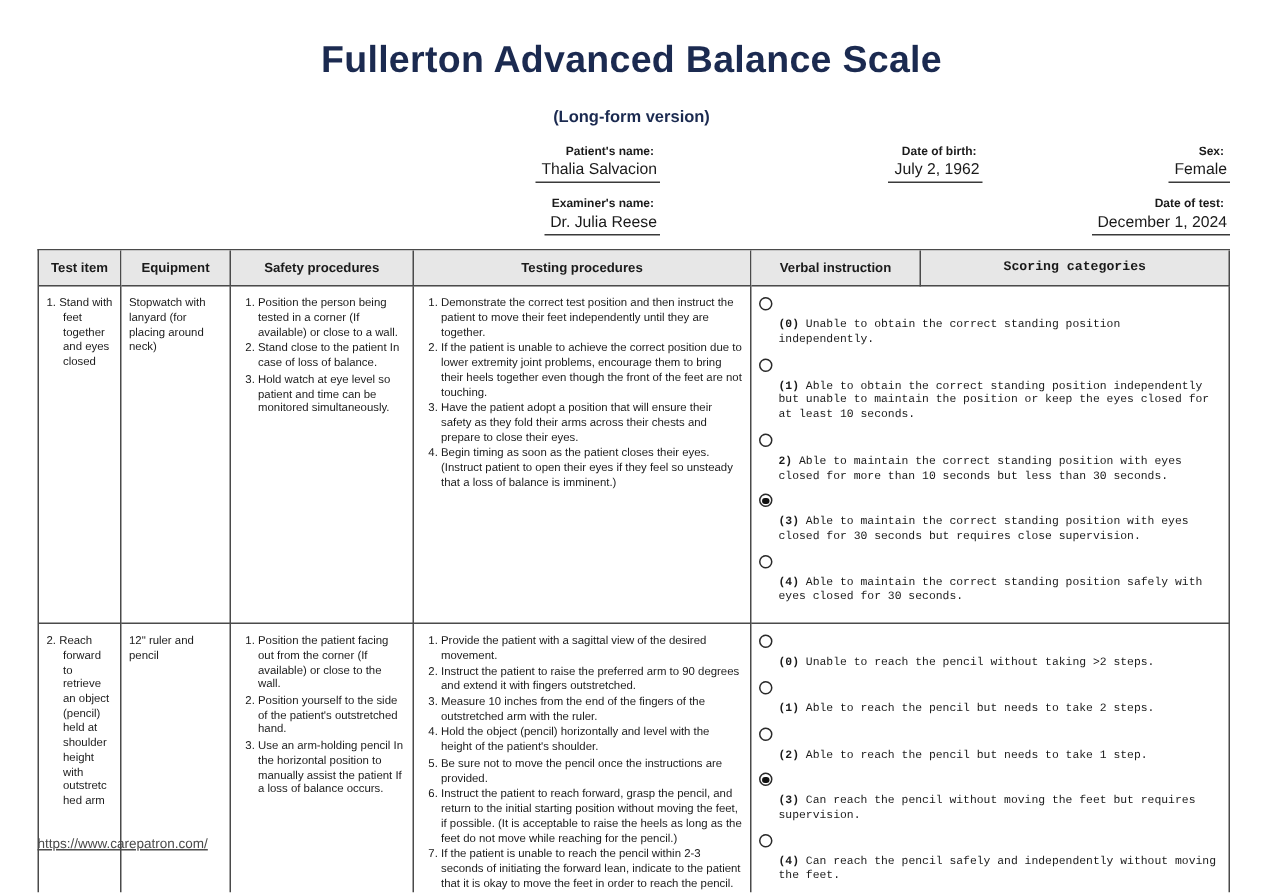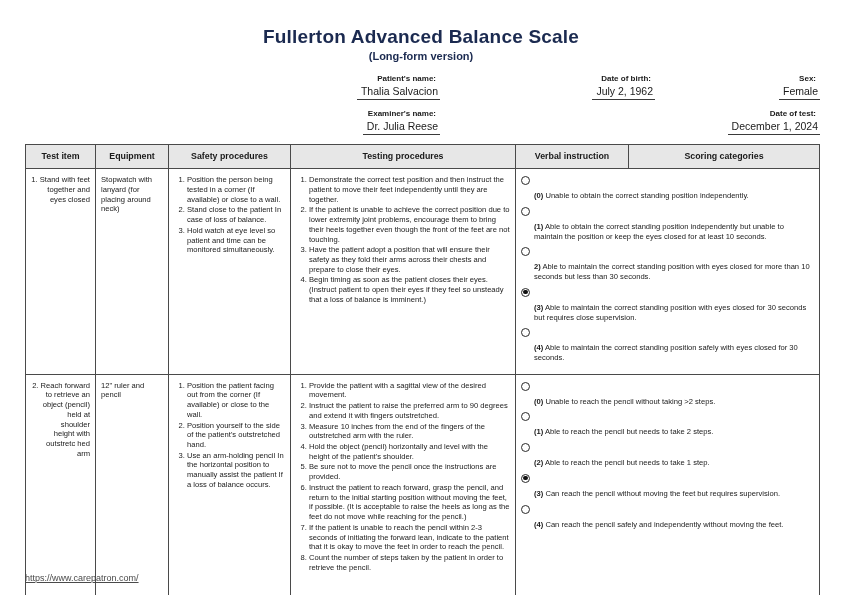--- a/index.html
+++ b/index.html
@@ -1,55 +1,55 @@
 <!DOCTYPE html>
 <html style="--title-navy: #1b2a50; --header-bg: #e7e7e7; --border: #4a4a4a; --brand-purple-dark: #6450d8; --brand-purple-light: #c3baee;"><head>
 <meta charset="utf-8">
 <style>
   * { margin:0; padding:0; box-sizing:border-box; }
   html,body { background:#fff; }
   body { font-family:"Liberation Sans", sans-serif; color:#1a1a1a; }
   .page { position:relative; width:842px; height:595px; background:#fff; overflow:hidden; }
 
-  .title { text-align:center; padding-top:26px; font-size:19px; font-weight:bold;
+  .title { text-align:center; padding-top:26px; font-size:25px; font-weight:bold;
            color:var(--title-navy,#1b2a50); letter-spacing:.2px; }
-  .subtitle { text-align:center; font-size:11px; font-weight:bold; color:var(--title-navy,#1b2a50); margin-top:2px; }
+  .subtitle { text-align:center; font-size:11px; font-weight:bold; color:var(--title-navy,#1b2a50); margin-top:17px; }
 
   .fields { margin:12px 22px 0 25px; }
   .frow { display:flex; align-items:flex-end; margin-bottom:9px; }
   .field { display:flex; align-items:flex-end;flex-direction:column; }
   .flabel { font-size:8px; font-weight:bold; white-space:nowrap; padding-right:4px; padding-bottom:2px; }
   .fvalue { font-size:10.5px; border-bottom:1px solid #3a3a3a; flex:1; padding:0 2px 2px 4px; white-space:nowrap; }
   .f-wide { width:415px; margin-right:10px; }
   .f-mid  { width:205px; margin-right:8px; }
   .f-rest { flex:1; }
 
   .tbl { margin:9px 22px 0 25px; border-left:1px solid var(--border,#4a4a4a); border-top:1px solid var(--border,#4a4a4a); }
   .trow { display:flex; align-items:stretch; }
   .cell { border-right:1px solid var(--border,#4a4a4a); border-bottom:1px solid var(--border,#4a4a4a);
           font-size:7.6px; line-height:1.28; padding:6px 5px; }
   .hcell { background:var(--header-bg,#e7e7e7); font-size:8.8px; font-weight:bold; text-align:center;
            padding:6px 2px; display:flex; align-items:center; justify-content:center; }
-  .c1 { width:70px;text-align:right; }  .c2 { width:73px; }  .c3 { width:122px; }
-  .c4 { width:225px; } .c5 { width:113px; } .c6 { flex:1; }
+  .c1 { width:55px; }  .c2 { width:73px; }  .c3 { width:122px; }
+  .c4 { width:225px; } .c5 { width:113px; } .c6 { flex:1;font-family:Liberation Mono, monospace; }
   .row1 { min-height:185px; } .row2 { min-height:225px; }
 
   .testitem { font-weight:normal; padding-left:11px; text-indent:-11px; }
   ol.steps { margin-left:13px; }
   ol.steps li { margin-bottom:1px; }
   .verbal { }
 
   .opt { display:flex; align-items:flex-start; margin-bottom:5px; }
   .radio { flex:0 0 auto; width:9px; height:9px; border:1.2px solid #2a2a2a; border-radius:50%;
            margin:1px 4px 0 0; position:relative; background:#fff; cursor:pointer; }
   .radio.sel::after { content:""; position:absolute; left:50%; top:50%; width:4.2px; height:4.2px;
            margin:-2.1px 0 0 -2.1px; border-radius:50%; background:#111; }
   .optlabel { flex:1;margin-top:16px; }
 
-  .footer { position:absolute; left:25px; right:22px; bottom:12px; display:flex;
+  .footer { position:absolute; left:25px; right:22px; bottom:28px; display:flex;
             justify-content:space-between; align-items:center; }
   .footlink { font-size:9px; color:#4a4a4a; text-decoration:underline; cursor:pointer; }
   .powered { display:flex; align-items:center; gap:4px; }
   .powered-label { font-size:5.5px; color:#666; }
   .brand { font-size:11px; color:#171c33; letter-spacing:.1px; }
   .brand b { font-weight:bold; }
 </style>
 </head>
 <body>
 

